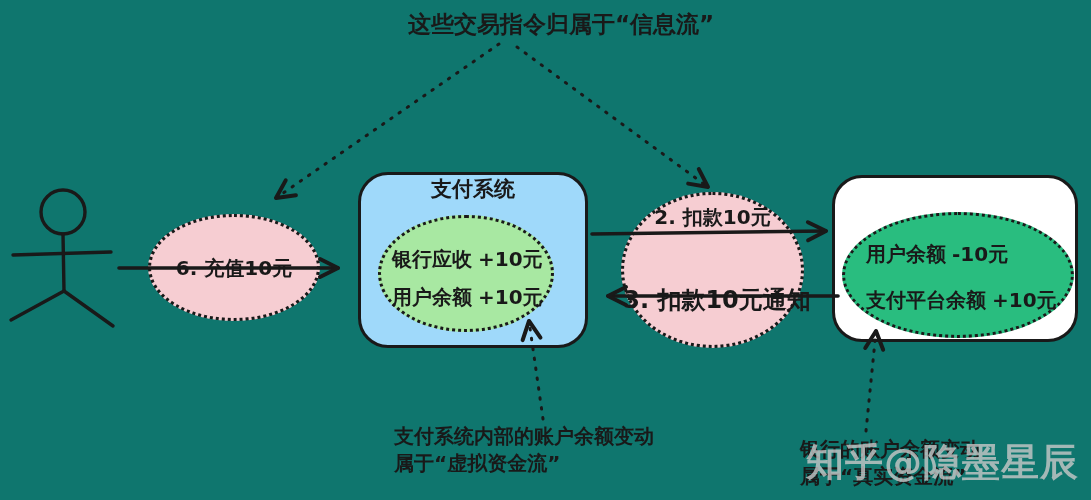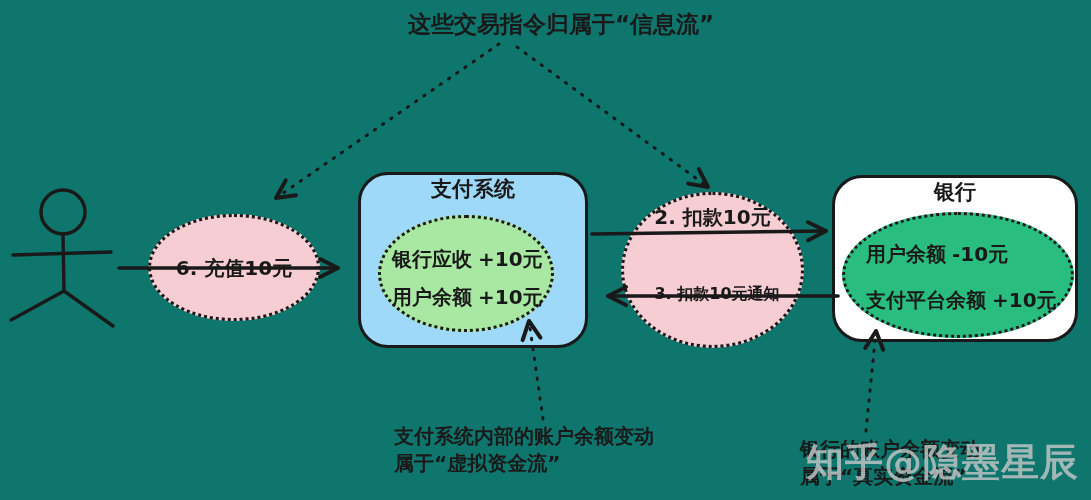--- a/index.html
+++ b/index.html
@@ -28,21 +28,21 @@
   .e-real{left:842px;top:212px;width:232px;height:126px;}
   
   svg.layer{position:absolute;left:0;top:0;z-index:3;pointer-events:none;}
   
   .txt{position:absolute;z-index:4;white-space:nowrap;}
   .t-top{left:408px;top:9px;font-size:23px;}
   .t-systitle{left:358px;top:175px;width:230px;text-align:center;font-size:21px;}
   .t-banktitle{left:832px;top:178px;width:246px;text-align:center;font-size:21px;}
   .t-step1{left:148px;top:255px;width:172px;text-align:center;font-size:20px;}
   .t-step2{left:621px;top:204px;width:183px;text-align:center;font-size:20px;}
-  .t-step3{left:612px;top:284px;width:210px;text-align:center;font-size:16px;}
+  .t-step3{left:612px;top:284px;width:210px;text-align:center;font-size:24px;}
   .row{display:inline-flex;gap:6px;font-size:20px;}
   .r-sys1{left:392px;top:246px;}
   .r-sys2{left:392px;top:284px;}
   .r-bank1{left:866px;top:241px;}
   .r-bank2{left:866px;top:287px;}
   .note{font-size:20px;line-height:27px;white-space:nowrap;}
   .n-left{left:394px;top:423px;}
   .n-right{left:800px;top:436px;}
   .watermark{
     left:786px;top:437px;z-index:6;font-size:38px;letter-spacing:1px;
@@ -83,21 +83,20 @@
 
     <line x1="499" y1="44" x2="276" y2="198" stroke="#191919" stroke-width="3" stroke-linecap="round" stroke-dasharray="1.5 8.5" marker-end="url(#mArrow)"></line>
     <line x1="517" y1="47" x2="708" y2="187" stroke="#191919" stroke-width="3" stroke-linecap="round" stroke-dasharray="1.5 8.5" marker-end="url(#mArrow)"></line>
     <line x1="543" y1="419" x2="529" y2="321" stroke="#191919" stroke-width="3" stroke-linecap="round" stroke-dasharray="1.5 8.5" marker-end="url(#mArrow)"></line>
     <line x1="866" y1="431" x2="876" y2="331" stroke="#191919" stroke-width="3" stroke-linecap="round" stroke-dasharray="1.5 8.5" marker-end="url(#mArrow)"></line>
   </svg>
 
   <div class="txt t-top">这些交易指令归属于“信息流”</div>
 
   <div class="txt t-systitle">支付系统</div>
-  <div class="txt t-banktitle">银行</div>
 
   <div class="txt t-step1">6. 充值10元</div>
   <div class="txt t-step2">2. 扣款10元</div>
   <div class="txt t-step3">3. 扣款10元通知</div>
 
   <div class="txt row r-sys1">
     <span>银行应收</span>
     <span>+10元</span>
   </div>
   <div class="txt row r-sys2">

